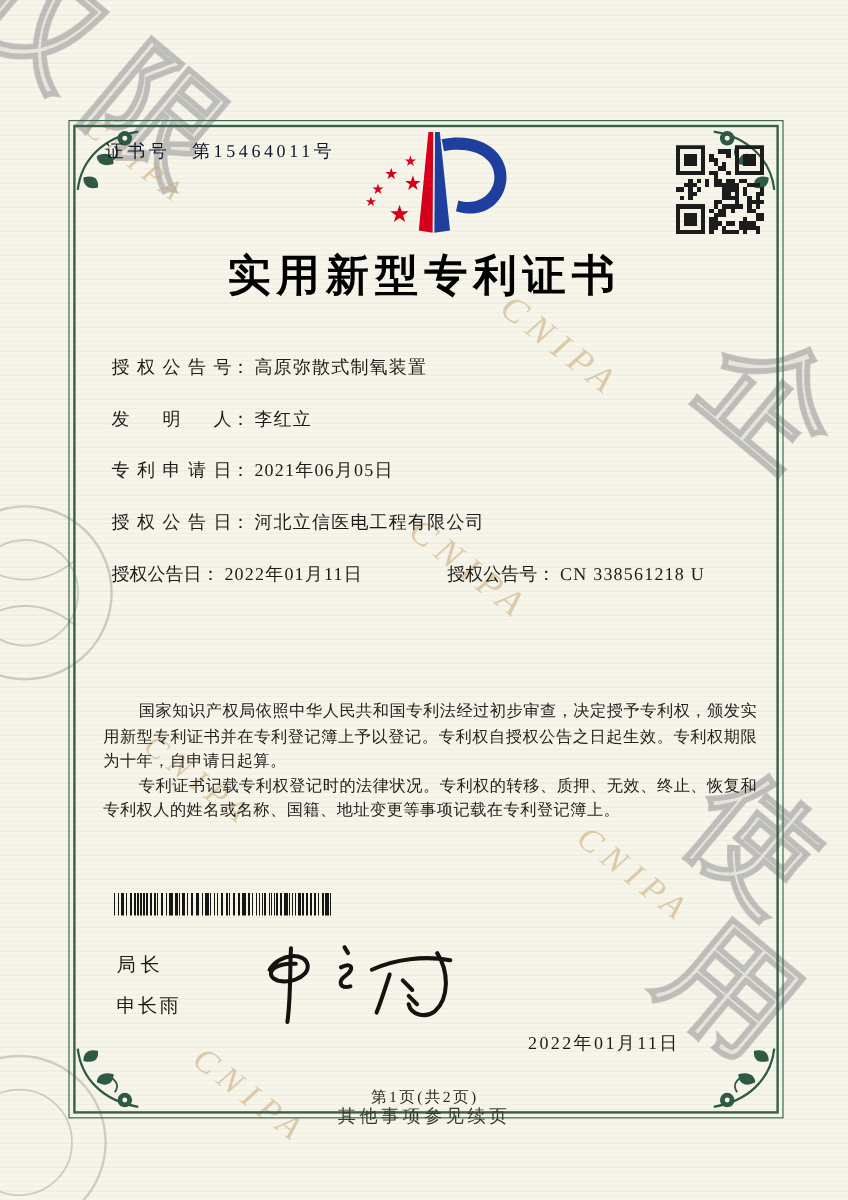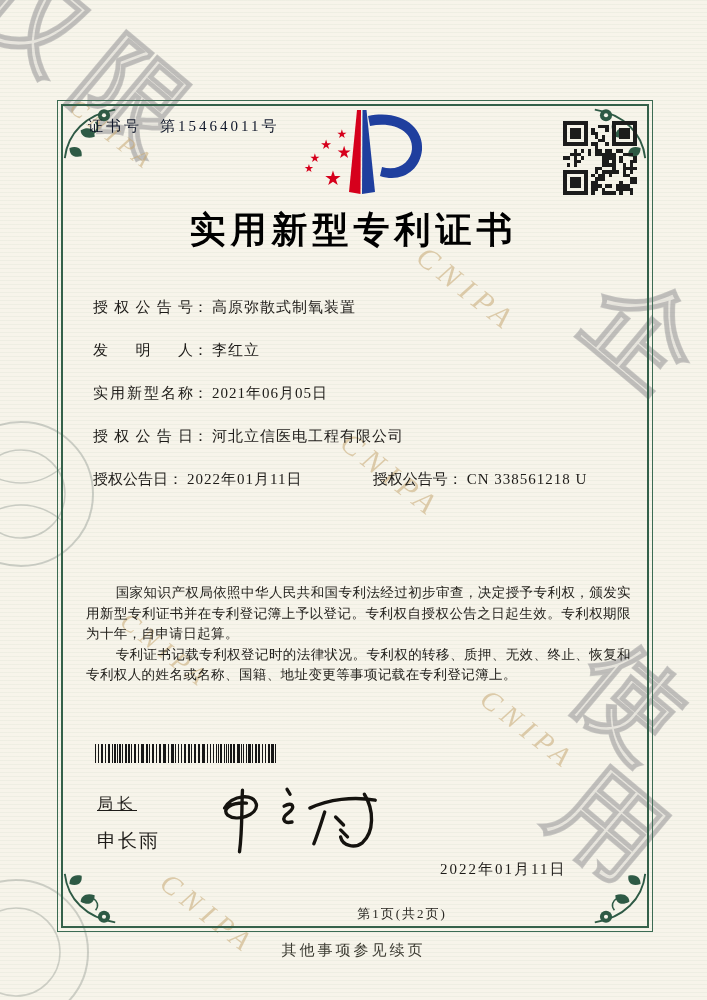--- a/index.html
+++ b/index.html
@@ -33,26 +33,26 @@
   .frow{margin-bottom:21px;line-height:22px;white-space:nowrap;}
   .flabel{display:inline-block;width:100px;text-align:justify;text-align-last:justify;vertical-align:top;}
   .fcolon{display:inline-block;margin-right:4px;}
   .fvalue{letter-spacing:1px;font-family:Liberation Serif, serif;}
   .grant-first{display:inline-block;width:276px;}
   .paras{position:absolute;left:86px;right:76px;top:583px;font-size:13.5px;line-height:20.6px;
     letter-spacing:.4px;text-align:justify;color:#24221e;}
   .paras p{margin:0;text-indent:2.2em;}
   .barcode{position:absolute;left:95px;top:744px;width:185px;height:19px;}
   .barcode svg{width:100%;height:100%;}
-  .signer-title{position:absolute;left:97px;top:794px;font-size:16px;letter-spacing:4px;text-decoration:underline;}
-  .signer-name{position:absolute;left:97px;top:828px;font-size:19px;letter-spacing:2px;}
+  .signer-title{position:absolute;left:97px;top:794px;font-size:16px;letter-spacing:4px;}
+  .signer-name{position:absolute;left:97px;top:828px;font-size:16px;letter-spacing:2px;}
   .signature{position:absolute;left:185px;top:776px;width:218px;height:90px;}
   .issue-date{position:absolute;left:440px;top:860px;font-size:15px;letter-spacing:2px;}
-  .page-info{position:absolute;left:57px;width:594px;top:905px;text-align:center;font-size:13px;letter-spacing:2px;color:#2a2823;padding-left:48px;}
-  .footer-note{position:absolute;left:0;right:0;top:941px;text-align:center;font-size:15px;letter-spacing:3px;color:#3b3a31;}
+  .page-info{position:absolute;left:57px;width:594px;top:905px;text-align:center;font-size:13px;letter-spacing:2px;color:#2a2823;}
+  .footer-note{position:absolute;left:0;right:0;top:921px;text-align:center;font-size:15px;letter-spacing:3px;color:#3b3a31;}
 </style>
 </head>
 <body>
 
 <div class="page">
   <div class="texture"></div>
 
   <div class="wm wm-char" style="left:-18px;top:-36px;font-size:105px;transform:rotate(40deg);">仅</div>
   <div class="wm wm-char" style="left:80px;top:44px;font-size:105px;transform:rotate(40deg);">限</div>
   <div class="wm wm-char" style="left:588px;top:278px;font-size:110px;transform:rotate(40deg);">企</div>
@@ -298,21 +298,21 @@
     <div class="title">实用新型专利证书</div>
 
     <div class="fields">
       <div class="frow">
         <span class="flabel">授权公告号</span><span class="fcolon">：</span><span class="fvalue">高原弥散式制氧装置</span>
       </div>
       <div class="frow">
         <span class="flabel">发明人</span><span class="fcolon">：</span><span class="fvalue">李红立</span>
       </div>
       <div class="frow">
-        <span class="flabel">实用新型名称</span><span class="fcolon">：</span><span class="fvalue">2021年06月05日</span>
+        <span class="flabel">专利申请日</span><span class="fcolon">：</span><span class="fvalue">2021年06月05日</span>
       </div>
       <div class="frow">
         <span class="flabel">授权公告日</span><span class="fcolon">：</span><span class="fvalue">河北立信医电工程有限公司</span>
       </div>
       <div class="frow">
         <span class="grant-first">
           <span>授权公告日</span><span class="fcolon">：</span><span class="fvalue">2022年01月11日</span>
         </span>
         <span>
           <span>授权公告号</span><span class="fcolon">：</span><span class="fvalue">CN 338561218 U</span>

